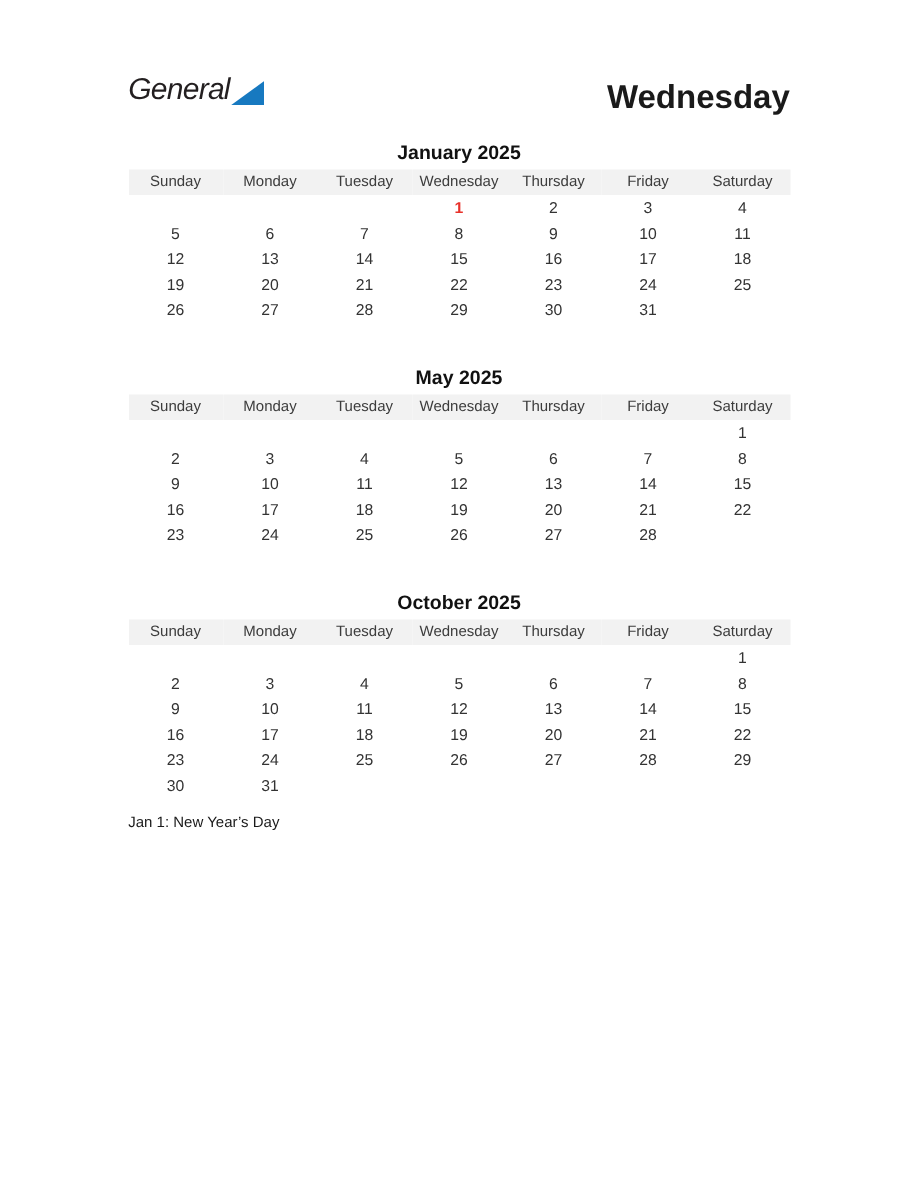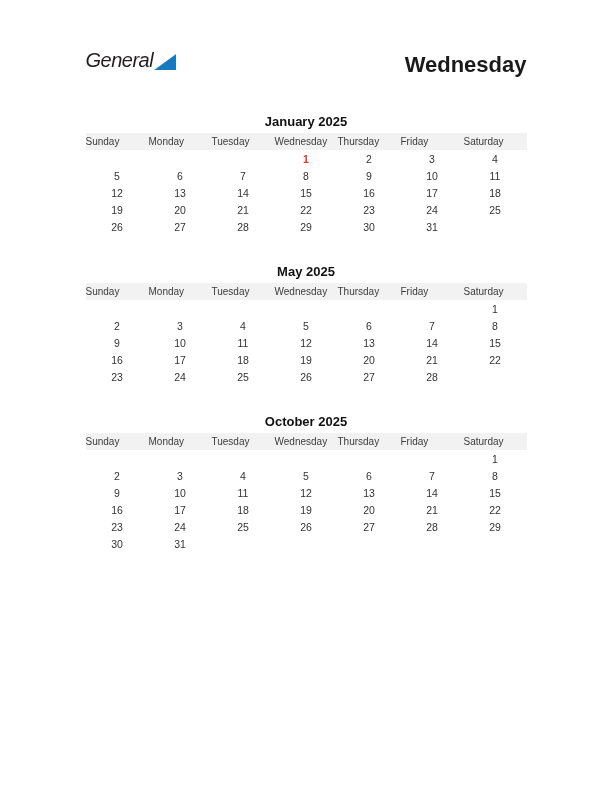--- a/index.html
+++ b/index.html
@@ -61,21 +61,21 @@
     margin: 2px 0 0 0;
     font-size: 22px;
     font-weight: bold;
     color: #1a1a1a;
     line-height: 1.2;
   }
   .month {
     margin-top: 30px;
   }
   .month:first-child {
-    margin-top: 21px;
+    margin-top: 1px;
   }
   .month-title {
     margin: 0 0 4px 0;
     font-size: 13px;
     font-weight: bold;
     color: #111111;
     text-align: center;
     line-height: 14px;
   }
   table.month-grid {
@@ -83,21 +83,21 @@
     border-collapse: collapse;
     table-layout: fixed;
   }
   table.month-grid th {
     background: var(--header-bg, #f2f2f2);
     font-weight: normal;
     font-size: 10px;
     color: #3c3c3c;
     height: 17px;
     padding: 0;
-    text-align: left;
+    text-align: center;
   }
   table.month-grid td {
     height: 17px;
     padding: 0;
     font-size: 10.5px;
     color: var(--text, #333333);
     text-align: center;
     vertical-align: middle;
   }
   table.month-grid td.holiday {
@@ -320,15 +320,16 @@
                 <td></td>
                 <td></td>
                 <td></td>
                 <td></td>
               </tr>
             </tbody>
           </table>
         </section>
       </main>
 
+    <div class="footnote">Jan 1: New Year’s Day</div>
 
   </div>
 </div>
 
 </body></html>

